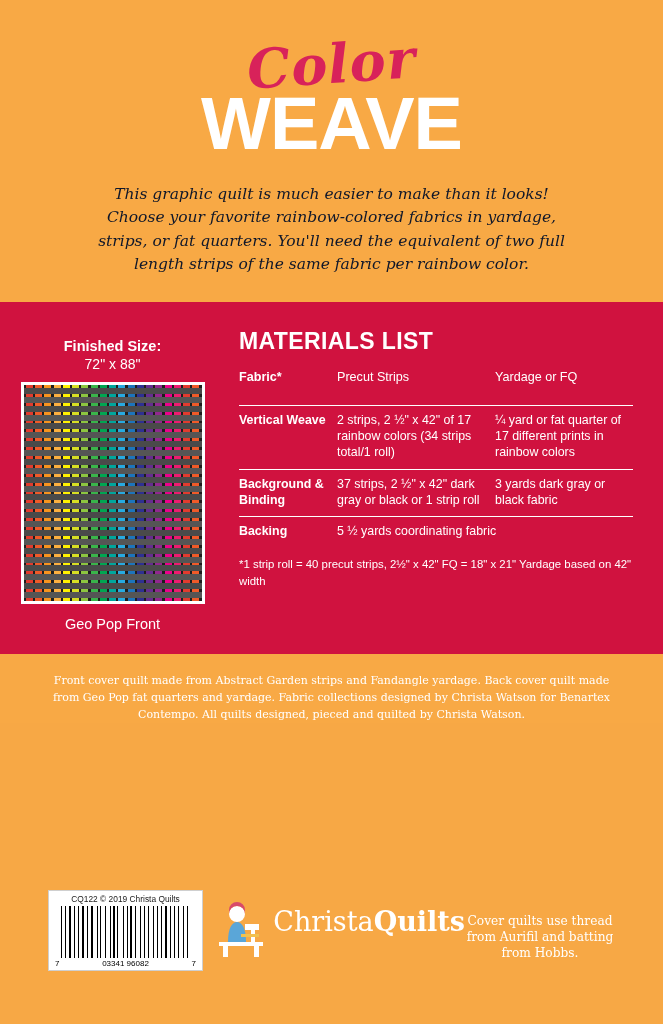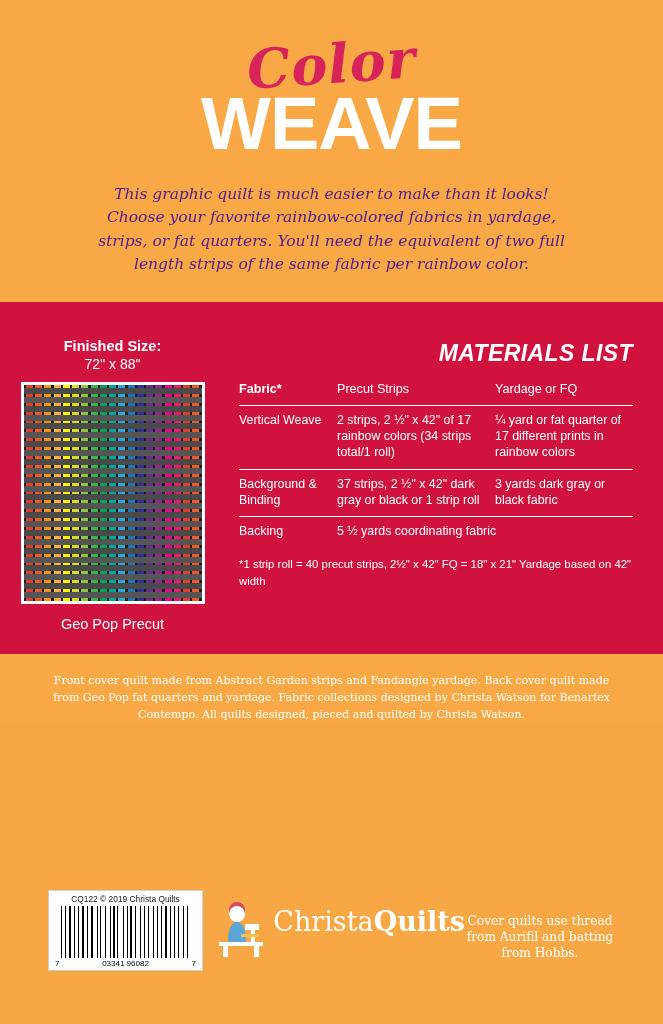--- a/index.html
+++ b/index.html
@@ -42,21 +42,21 @@
     line-height: 1;
     margin: 0;
   }
   .intro {
     margin: 22px auto 0 auto;
     width: 470px;
     font-family: "DejaVu Serif", serif;
     font-style: italic;
     font-size: 15.5px;
     line-height: 1.5;
-    color: #4c1d95;
+    color: #0f172a;
     text-align: center;
   }
 
   
   .red-band {
     background: #d0123f;
     padding: 18px 0 22px 0;
     display: flex;
     color: #ffffff;
   }
@@ -106,51 +106,50 @@
   .fabric-caption {
     font-size: 14.5px;
     margin-top: 12px;
   }
 
   .right-col {
     flex: 1;
     padding: 0 30px 0 14px;
   }
   .materials-title {
-    text-align: right;
+    text-align: left;
     font-weight: bold;
     font-size: 23px;
     letter-spacing: 0.4px;
-    margin: 20px 0 14px 0;
-    font-style: italic;
+    margin: 8px 0 14px 0;
   }
   table.materials {
     width: 100%;
     border-collapse: collapse;
     font-size: 12.4px;
     line-height: 1.28;
   }
   table.materials th {
     text-align: left;
     font-weight: normal;
     font-size: 12.6px;
-    padding: 0 6px 8px 0;
+    padding: 0 6px 20px 0;
     border-bottom: 1px solid #ffffff;
     vertical-align: bottom;
   }
   table.materials th.c1 { width: 92px; font-weight: bold; }
   table.materials th.c2 { width: 152px; }
   table.materials th.c3 { }
   table.materials td {
     padding: 7px 6px 8px 0;
     border-bottom: 1px solid #ffffff;
     vertical-align: top;
   }
   table.materials tr.last td { border-bottom: none; padding-bottom: 2px; }
-  td.namecell { font-weight: normal; }
+  td.namecell { font-weight: bold; }
   .note {
     font-size: 11.6px;
     line-height: 1.3;
     margin-top: 2px;
   }
   .footnotes {
     font-size: 11.4px;
     line-height: 1.45;
     margin-top: 14px;
   }
@@ -292,21 +291,21 @@
           <div class="hstrip" style="top: 144.96px; height: 6px; background: rgb(74, 74, 74);"></div>
           <div class="hstrip" style="top: 153.84px; height: 6px; background: rgb(85, 85, 85);"></div>
           <div class="hstrip" style="top: 162.72px; height: 6px; background: rgb(74, 74, 74);"></div>
           <div class="hstrip" style="top: 171.6px; height: 6px; background: rgb(85, 85, 85);"></div>
           <div class="hstrip" style="top: 180.48px; height: 6px; background: rgb(74, 74, 74);"></div>
           <div class="hstrip" style="top: 189.36px; height: 6px; background: rgb(85, 85, 85);"></div>
           <div class="hstrip" style="top: 198.24px; height: 6px; background: rgb(74, 74, 74);"></div>
           <div class="hstrip" style="top: 207.12px; height: 6px; background: rgb(85, 85, 85);"></div>
         </div>
     </div>
-    <div class="fabric-caption">Geo Pop Precut</div>
+    <div class="fabric-caption">Geo Pop Front</div>
   </div>
 
   <div class="right-col">
     <div class="materials-title">MATERIALS LIST</div>
 
     <table class="materials">
       <thead>
         <tr>
           <th class="c1">Fabric*</th>
           <th class="c2">Precut Strips</th>

